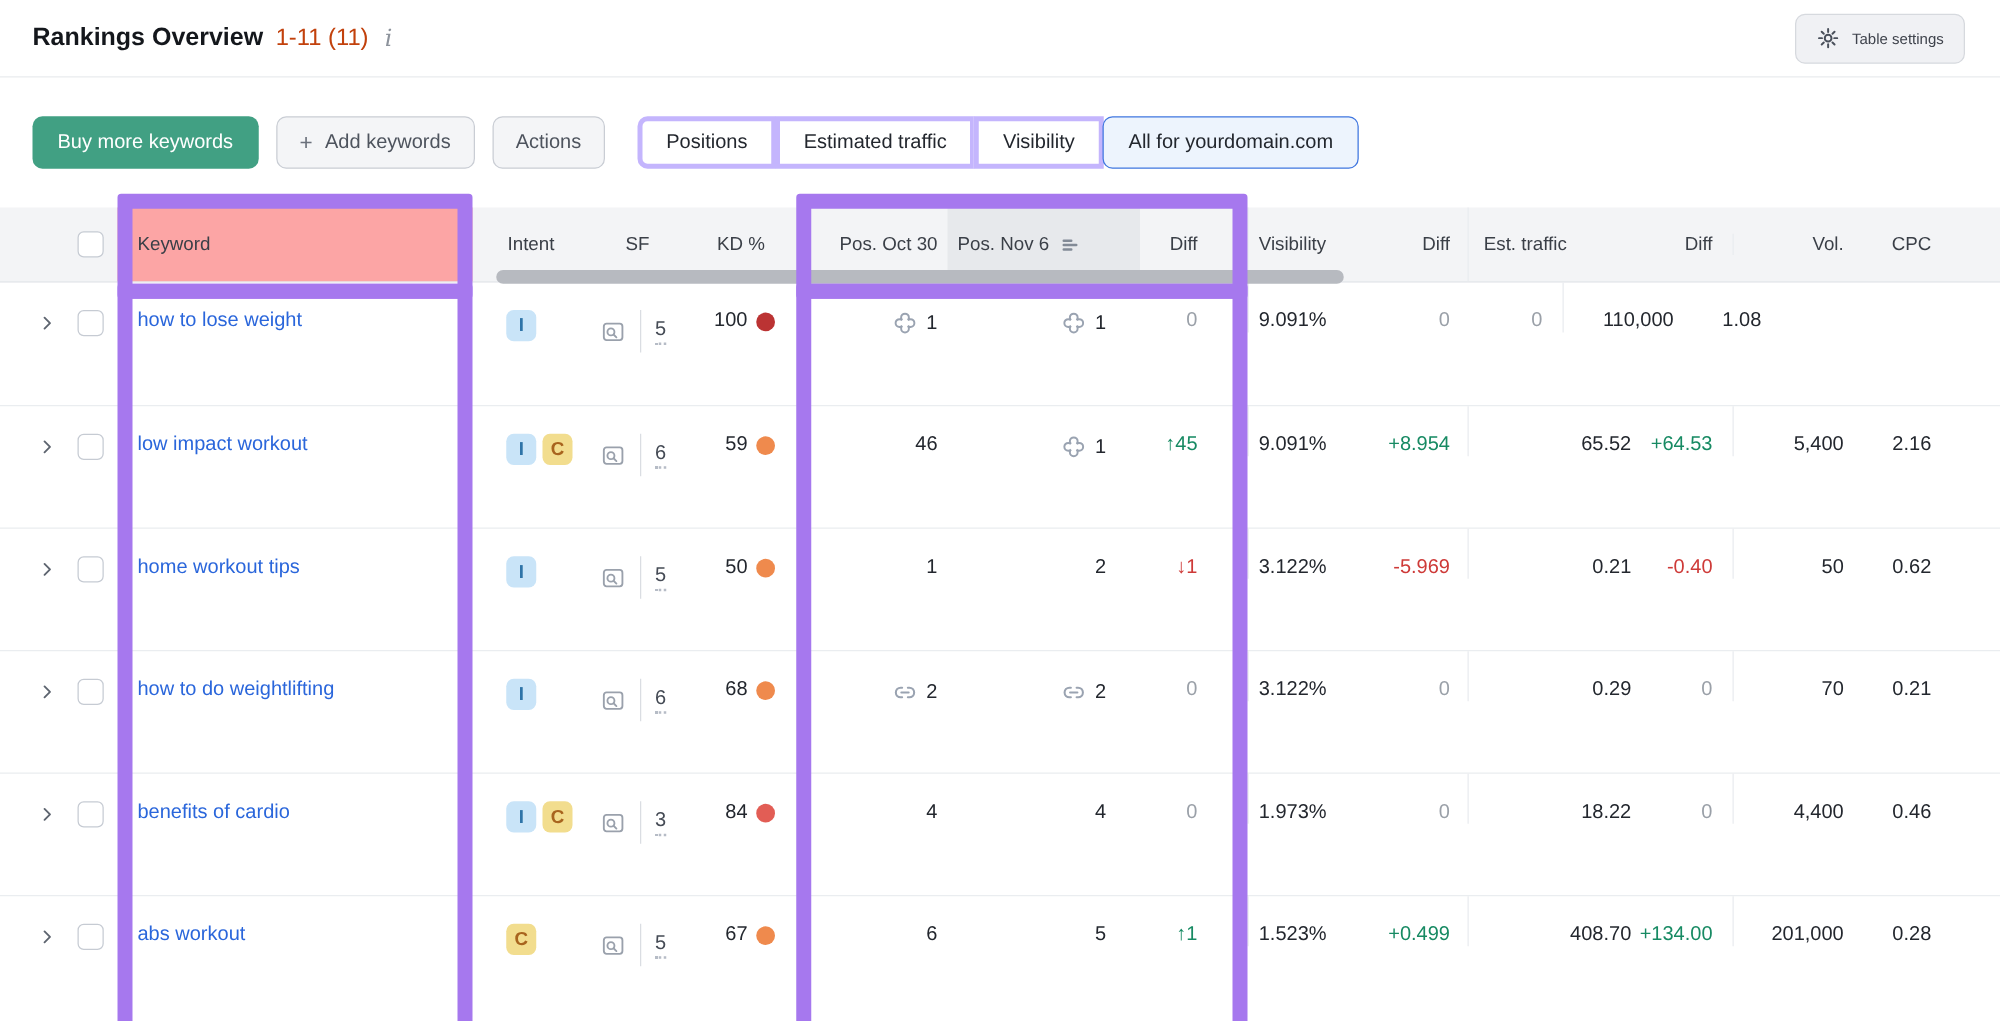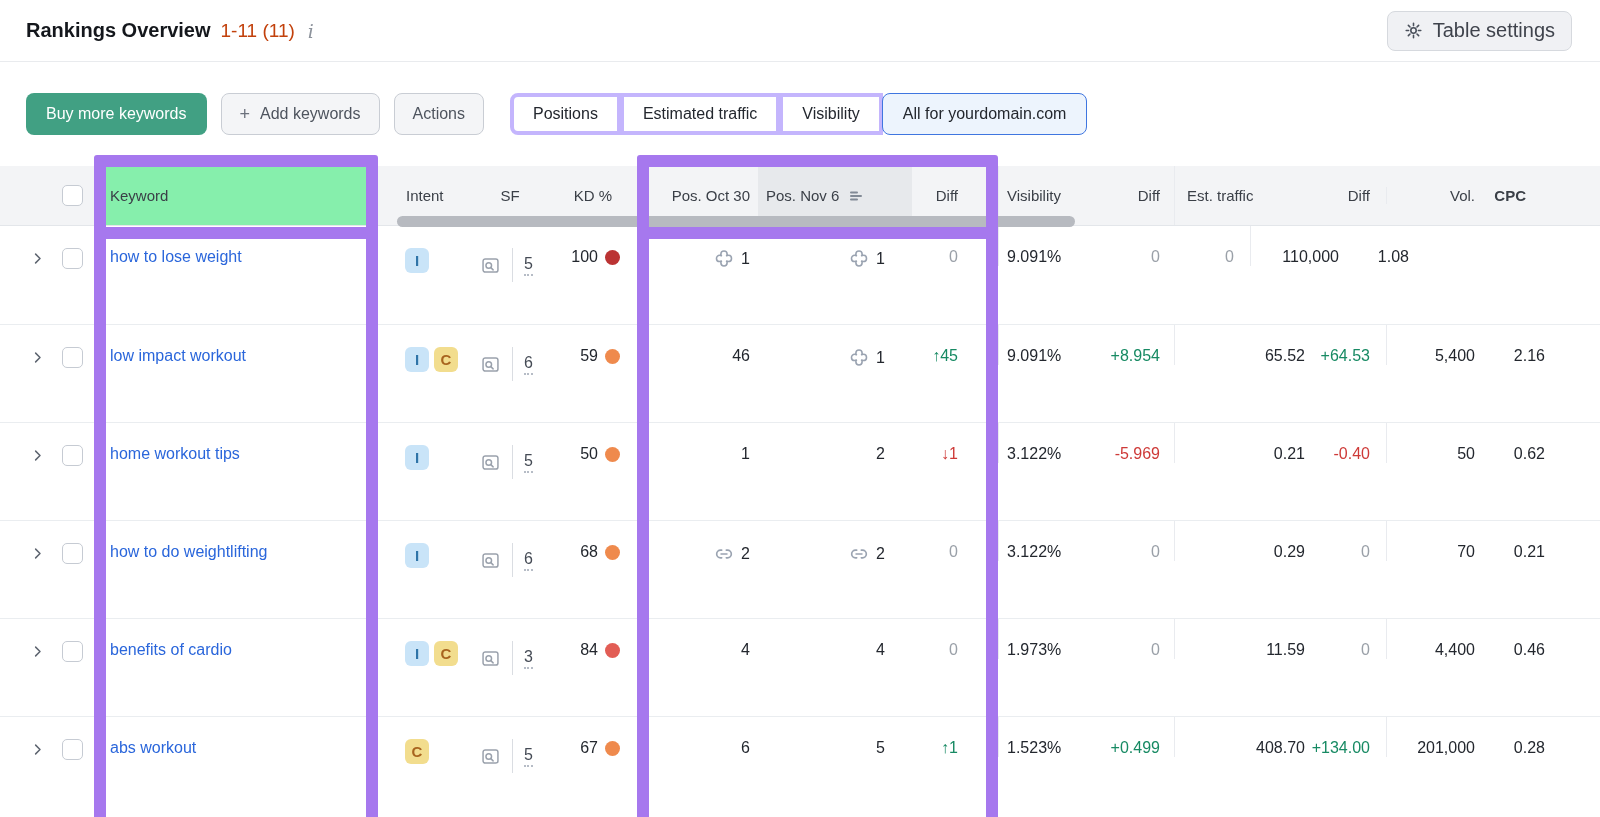--- a/index.html
+++ b/index.html
@@ -12,21 +12,21 @@
   .topbar { height:62px; display:flex; align-items:center; padding:0 28px 0 26px;
             border-bottom:1px solid #e9ebee; }
   .page-title { font-size:20px; font-weight:bold; color:#14171c; }
   .page-range { font-size:19px; color:#c2410c; margin-left:10px; }
   .info-i { font-family:"DejaVu Serif", serif; font-style:italic; font-size:19px;
             color:#8d939c; margin-left:13px; cursor:default; }
   .spacer { flex:1; }
   button { font-family:"Liberation Sans", sans-serif; cursor:pointer; }
   .btn-settings { display:flex; align-items:center; gap:10px; height:40px; padding:0 16px;
                   border:1px solid #d6d9de; border-radius:8px; background:#f0f1f4;
-                  font-size:20px; color:#3f434c; }
+                  font-size:12px; color:#3f434c; }
   
   .controls { display:flex; align-items:center; margin:31px 0 0 26px; }
   .btn-buy { background:var(--buy,#41a083); color:#fff; border:none; border-radius:8px;
              padding:0 20px; font-size:16px; height:42px; }
   .btn-sec { background:#f4f5f7; border:1px solid #c9cdd4; border-radius:8px; color:#4e545e;
              font-size:16px; height:42px; padding:0 18px; display:flex; align-items:center;
              gap:10px; margin-left:14px; }
   .plus-glyph { font-size:18px; color:#6b717c; }
   .seg { display:flex; margin-left:26px; }
   .seg-btn { height:42px; padding:0 19px; background:#fff; border:4px solid #c4b5fd;
@@ -44,35 +44,35 @@
   .cell { flex:none; }
   .trow .cell { padding-top:22px; }
   
   .col-exp{width:94px;} .col-kw{width:284px;} .col-intent{width:88px;} .col-sf{width:88px;}
   .col-kd{width:84px;} .col-posoct{width:120px;} .col-posnov{width:154px;} .col-diff1{width:86px;}
   .col-vis{width:102px;} .col-diff2{width:74px;} .col-est{width:136px;} .col-diff3{width:76px;}
   .col-vol{width:94px;} .col-cpc{width:120px;}
   .b-left { border-left:1px solid #e9ebef; }
   
   .hrow .col-exp { display:flex; align-items:center; padding-left:62px; height:100%; }
-  .hrow .col-kw  { background:#86efac; height:100%; display:flex; align-items:center; padding-left:16px; }
+  .hrow .col-kw  { background:#fca5a5; height:100%; display:flex; align-items:center; padding-left:16px; }
   .hrow .col-intent { padding-left:28px; }
   .hrow .col-sf { text-align:center; }
   .hrow .col-kd { text-align:right; padding-right:26px; }
   .hrow .col-posoct { text-align:right; padding-right:8px; height:100%; display:flex;
                       align-items:center; justify-content:flex-end; }
   .hrow .col-posnov { background:#e7e9ec; height:100%; display:flex; align-items:center;
                       gap:9px; padding-left:8px; }
   .hrow .col-diff1 { text-align:right; padding-right:40px; }
   .hrow .col-vis { padding-left:8px; height:100%; display:flex; align-items:center; }
   .hrow .col-diff2 { text-align:right; padding-right:14px; }
   .hrow .col-est { padding-left:12px; height:100%; display:flex; align-items:center; }
   .hrow .col-diff3 { text-align:right; padding-right:16px; }
   .hrow .col-vol { text-align:right; padding-right:5px; }
-  .hrow .col-cpc { text-align:right; padding-right:74px;font-weight:bold; }
+  .hrow .col-cpc { text-align:right; padding-right:55px; }
   .sort-icon { display:inline-flex; }
   
   .trow .col-exp { display:flex; align-items:center; gap:16px; padding-left:30px; }
   .chev { display:inline-flex; width:16px; }
   .cbx { width:21px; height:21px; border:1.5px solid #c6cbd3; border-radius:5px; background:#fff;
          display:inline-block; }
   .trow .col-kw { padding-left:16px; }
   .kw-link { color:var(--link,#2a66db); text-decoration:none; cursor:pointer; }
   .trow .col-intent { padding-left:27px; display:flex; }
   .badge { width:24px; height:25px; border-radius:6px; font-weight:bold; font-size:15px;
@@ -419,21 +419,21 @@
 
       <span>4</span>
     </div>
     <div class="cell col-posnov">
 
       <span>4</span>
     </div>
     <div class="cell col-diff1 t-zero">0</div>
     <div class="cell col-vis b-left">1.973%</div>
     <div class="cell col-diff2 t-zero">0</div>
-    <div class="cell col-est b-left">11.59</div>
+    <div class="cell col-est b-left">18.22</div>
     <div class="cell col-diff3 t-zero">0</div>
     <div class="cell col-vol b-left">4,400</div>
     <div class="cell col-cpc">0.46</div>
   </div>
 
   <div class="trow">
     <div class="cell col-exp">
       <span class="chev">
         <svg width="15" height="15" viewBox="0 0 24 24" fill="none" stroke="#5d646f" stroke-width="2.4" stroke-linecap="round" stroke-linejoin="round">
                 <path d="M9 5l7 7-7 7"></path>

